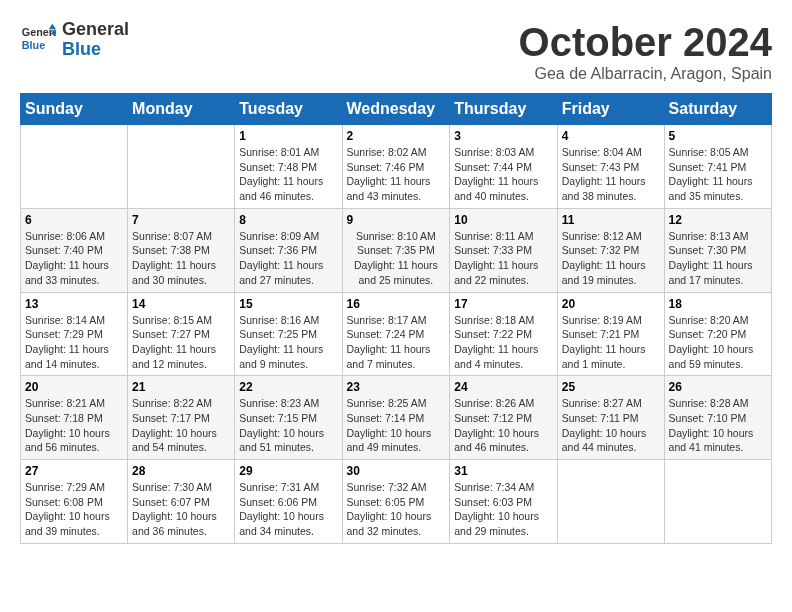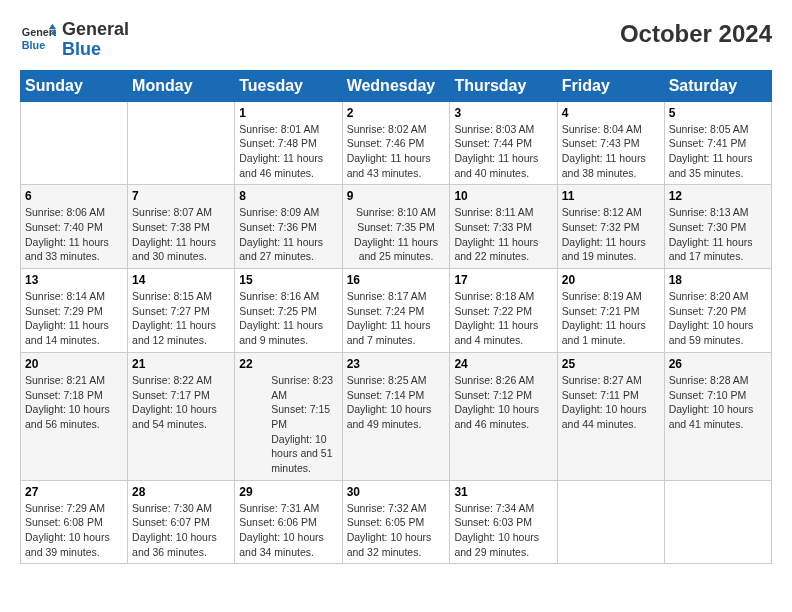--- a/index.html
+++ b/index.html
@@ -29,21 +29,21 @@
     }
     .logo-text .blue { color: #1a6bb5; }
     .logo-icon {
       width: 36px;
       height: 36px;
     }
     .title-block {
       text-align: right;
     }
     .month-title {
-      font-size: 24px;
+      font-size: 40px;
       font-weight: bold;
       color: #333;
     }
     .location {
       font-size: 16px;
       color: #555;
     }
     .calendar {
       width: 100%;
       border-collapse: collapse;
@@ -98,20 +98,21 @@
     </svg>
     <div>
       <div class="logo-text">
         <span>General</span><br>
         <span class="blue">Blue</span>
       </div>
     </div>
   </div>
   <div class="title-block">
     <div class="month-title">October 2024</div>
+    <div class="location">Gea de Albarracin, Aragon, Spain</div>
   </div>
 </div>
 
 <table class="calendar">
   <thead>
     <tr>
     <th>Sunday</th>
         <th>Monday</th>
         <th>Tuesday</th>
         <th>Wednesday</th>
@@ -251,21 +252,21 @@
 Daylight: 10 hours and 56 minutes.</div>
         </td>
         <td>
           <div class="day-num">21</div>
           <div class="day-info" style="white-space: pre-line;">Sunrise: 8:22 AM
 Sunset: 7:17 PM
 Daylight: 10 hours and 54 minutes.</div>
         </td>
         <td>
           <div class="day-num">22</div>
-          <div class="day-info" style="white-space: pre-line; margin-left: 32px;">Sunrise: 8:23 AM
+          <div class="day-info" style="white-space: pre-line;">Sunrise: 8:23 AM
 Sunset: 7:15 PM
 Daylight: 10 hours and 51 minutes.</div>
         </td>
         <td>
           <div class="day-num">23</div>
           <div class="day-info" style="white-space: pre-line;">Sunrise: 8:25 AM
 Sunset: 7:14 PM
 Daylight: 10 hours and 49 minutes.</div>
         </td>
         <td>

